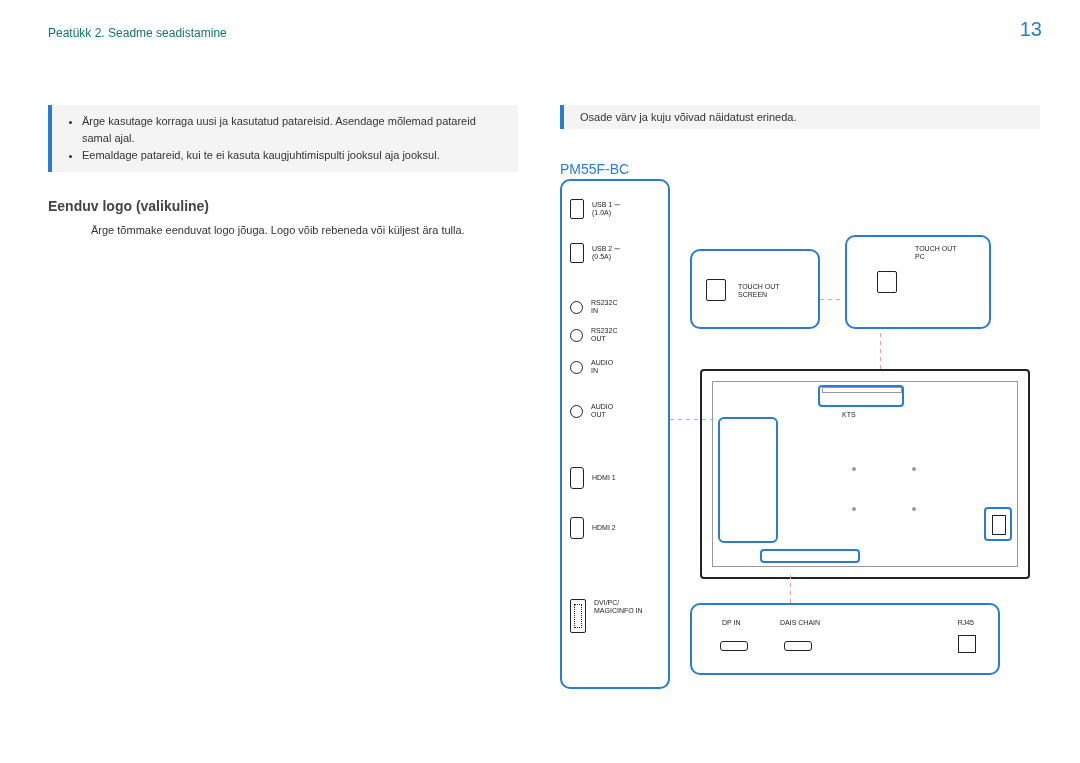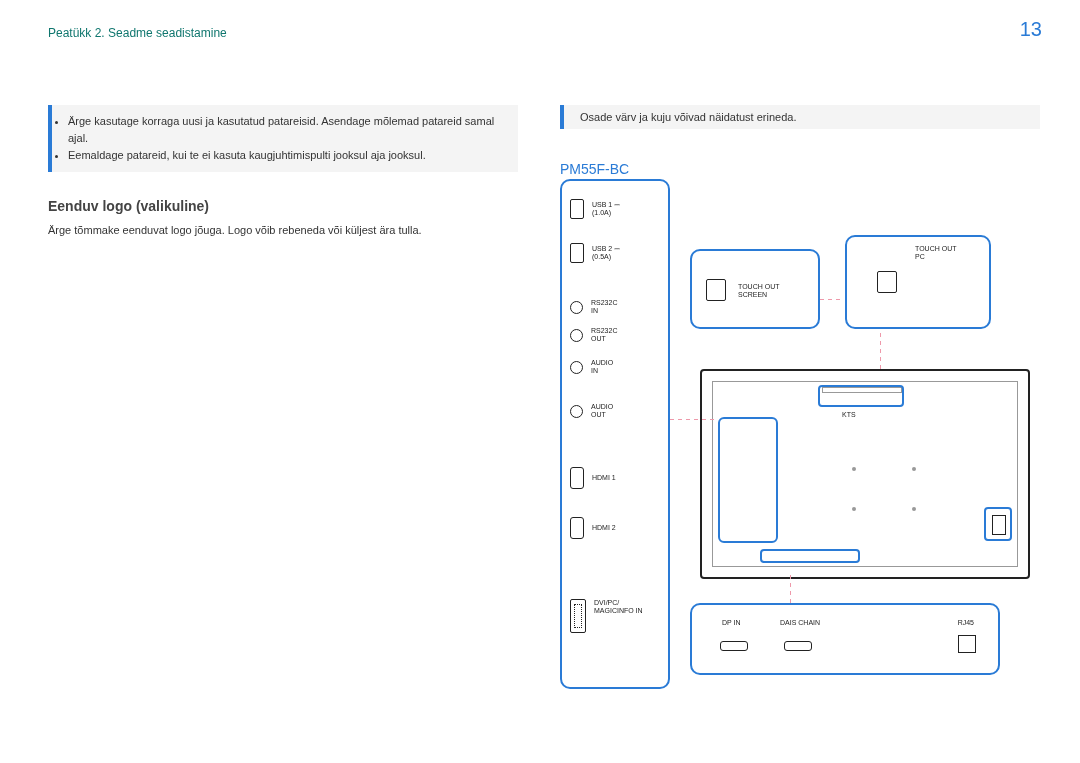--- a/index.html
+++ b/index.html
@@ -34,28 +34,28 @@
     width: 470px;
   }
   .bulletbox {
     border-left: 4px solid #2a7bd6;
     background: #f4f4f4;
     padding: 8px 12px 8px 16px;
     margin-bottom: 26px;
     font-size: 11px;
     line-height: 1.55;
   }
-  .bulletbox ul { list-style: disc; margin-left: 0; }
+  .bulletbox ul { list-style: disc; margin-left: 14px; }
   .subhead {
     font-size: 14px;
     color: #444;
     margin-bottom: 8px;
     font-weight: 700;
   }
-  .para { font-size: 11px; line-height: 1.55; color: #333; }
+  .para { font-size: 11px; line-height: 1.55; color: #333; margin-left: 43px; }
   .right-col {
     position: absolute;
     top: 105px;
     left: 560px;
     width: 480px;
   }
   .section-title {
     color: #e67817;
     font-size: 22px;
     font-weight: 300;

